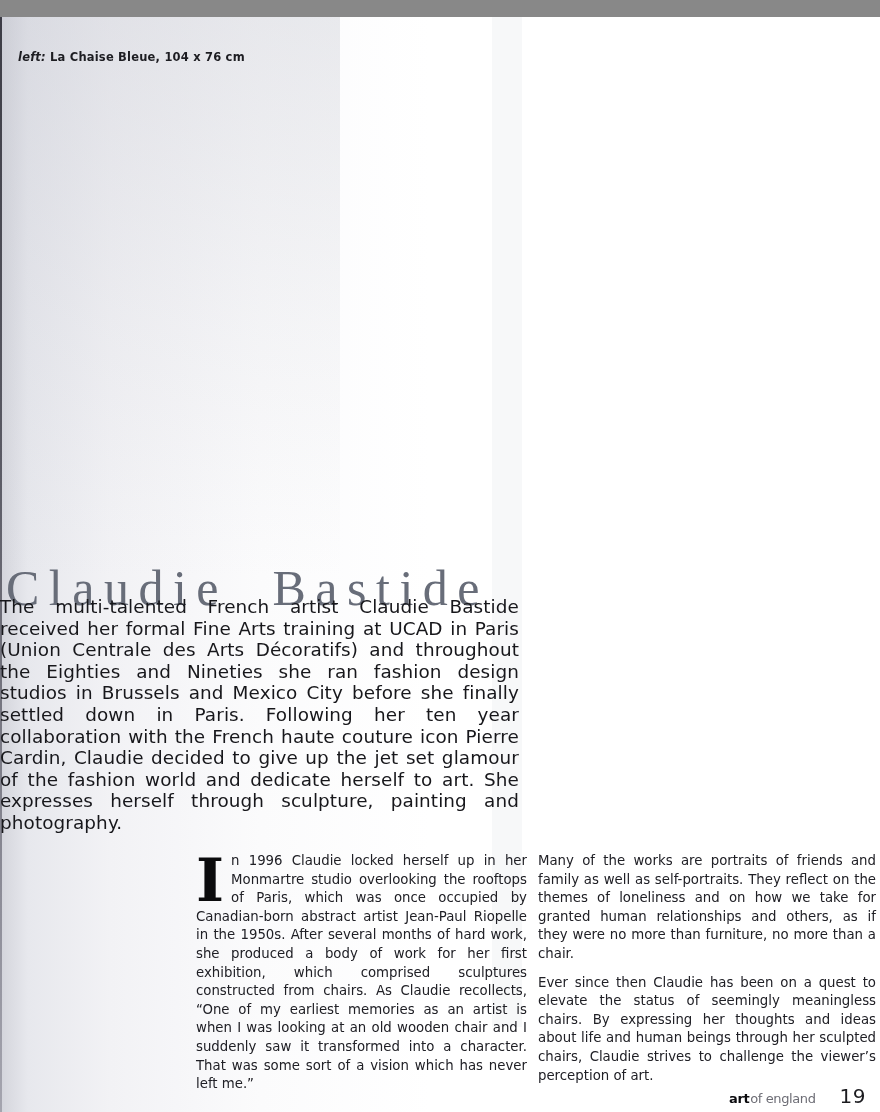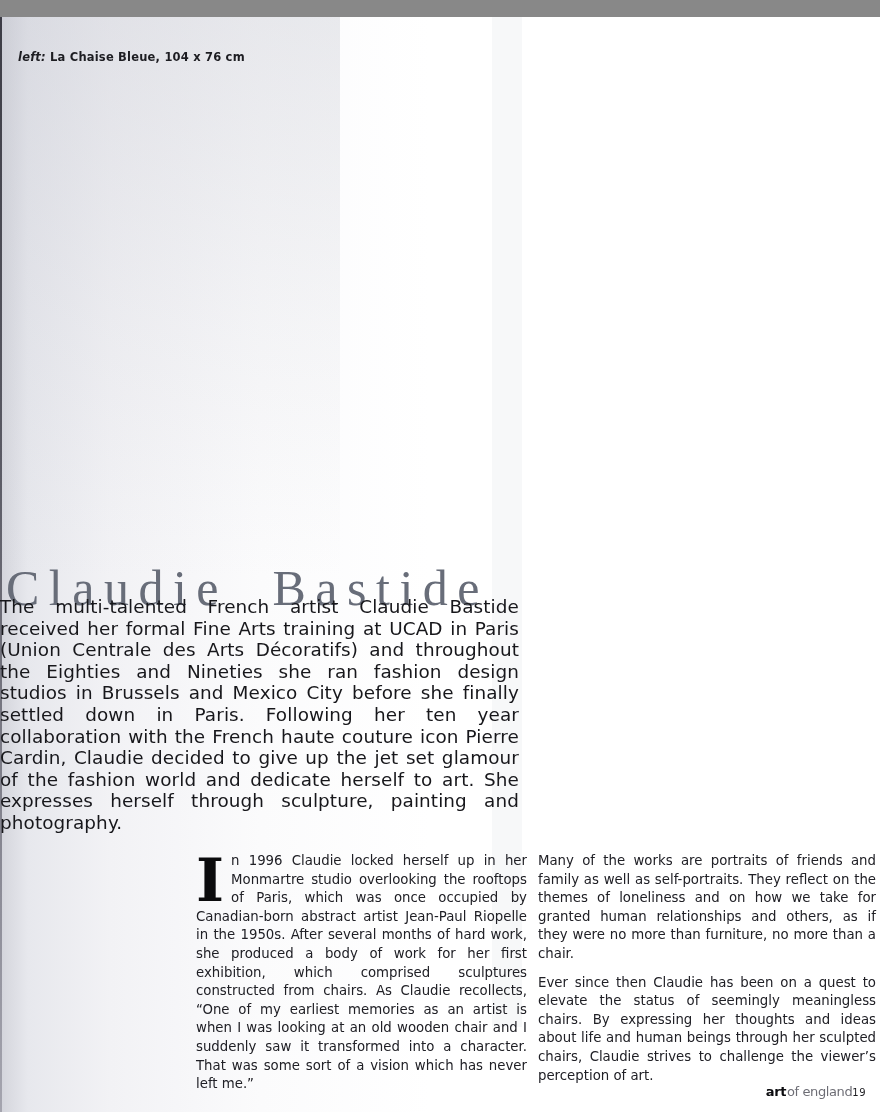--- a/index.html
+++ b/index.html
@@ -58,26 +58,26 @@
   .col-right p{margin:0 0 10px 0;}
   .dropcap{
     float:left;
     font-family:"DejaVu Serif","Liberation Serif",serif;
     font-weight:bold;color:#0b0b0d;
     font-size:60px;line-height:50px;
     margin:3px 7px 0 0;
   }
   .footer{
     position:absolute;right:14px;top:1067px;
-    display:flex;align-items:baseline;
+    display:flex;align-items:baseline;gap:24px;
   }
   .logo{white-space:nowrap;letter-spacing:-0.4px;font-size:13px;}
   .logo .logo-bold{font-weight:bold;color:#0c0c0f;}
   .logo .logo-light{font-weight:normal;color:#6d6d75;margin-left:1px;}
-  .pageno{font-size:10px;color:#1b1b1f;font-weight:normal;letter-spacing:0.5px;}
+  .pageno{font-size:20px;color:#1b1b1f;font-weight:normal;letter-spacing:0.5px;}
 </style>
 </head>
 <body>
 
 <div class="page">
 
   <div class="shade-top-left"></div>
   <div class="shade-mid-band"></div>
   <div class="edge-left"></div>
   <div class="edge-bottom"></div>

